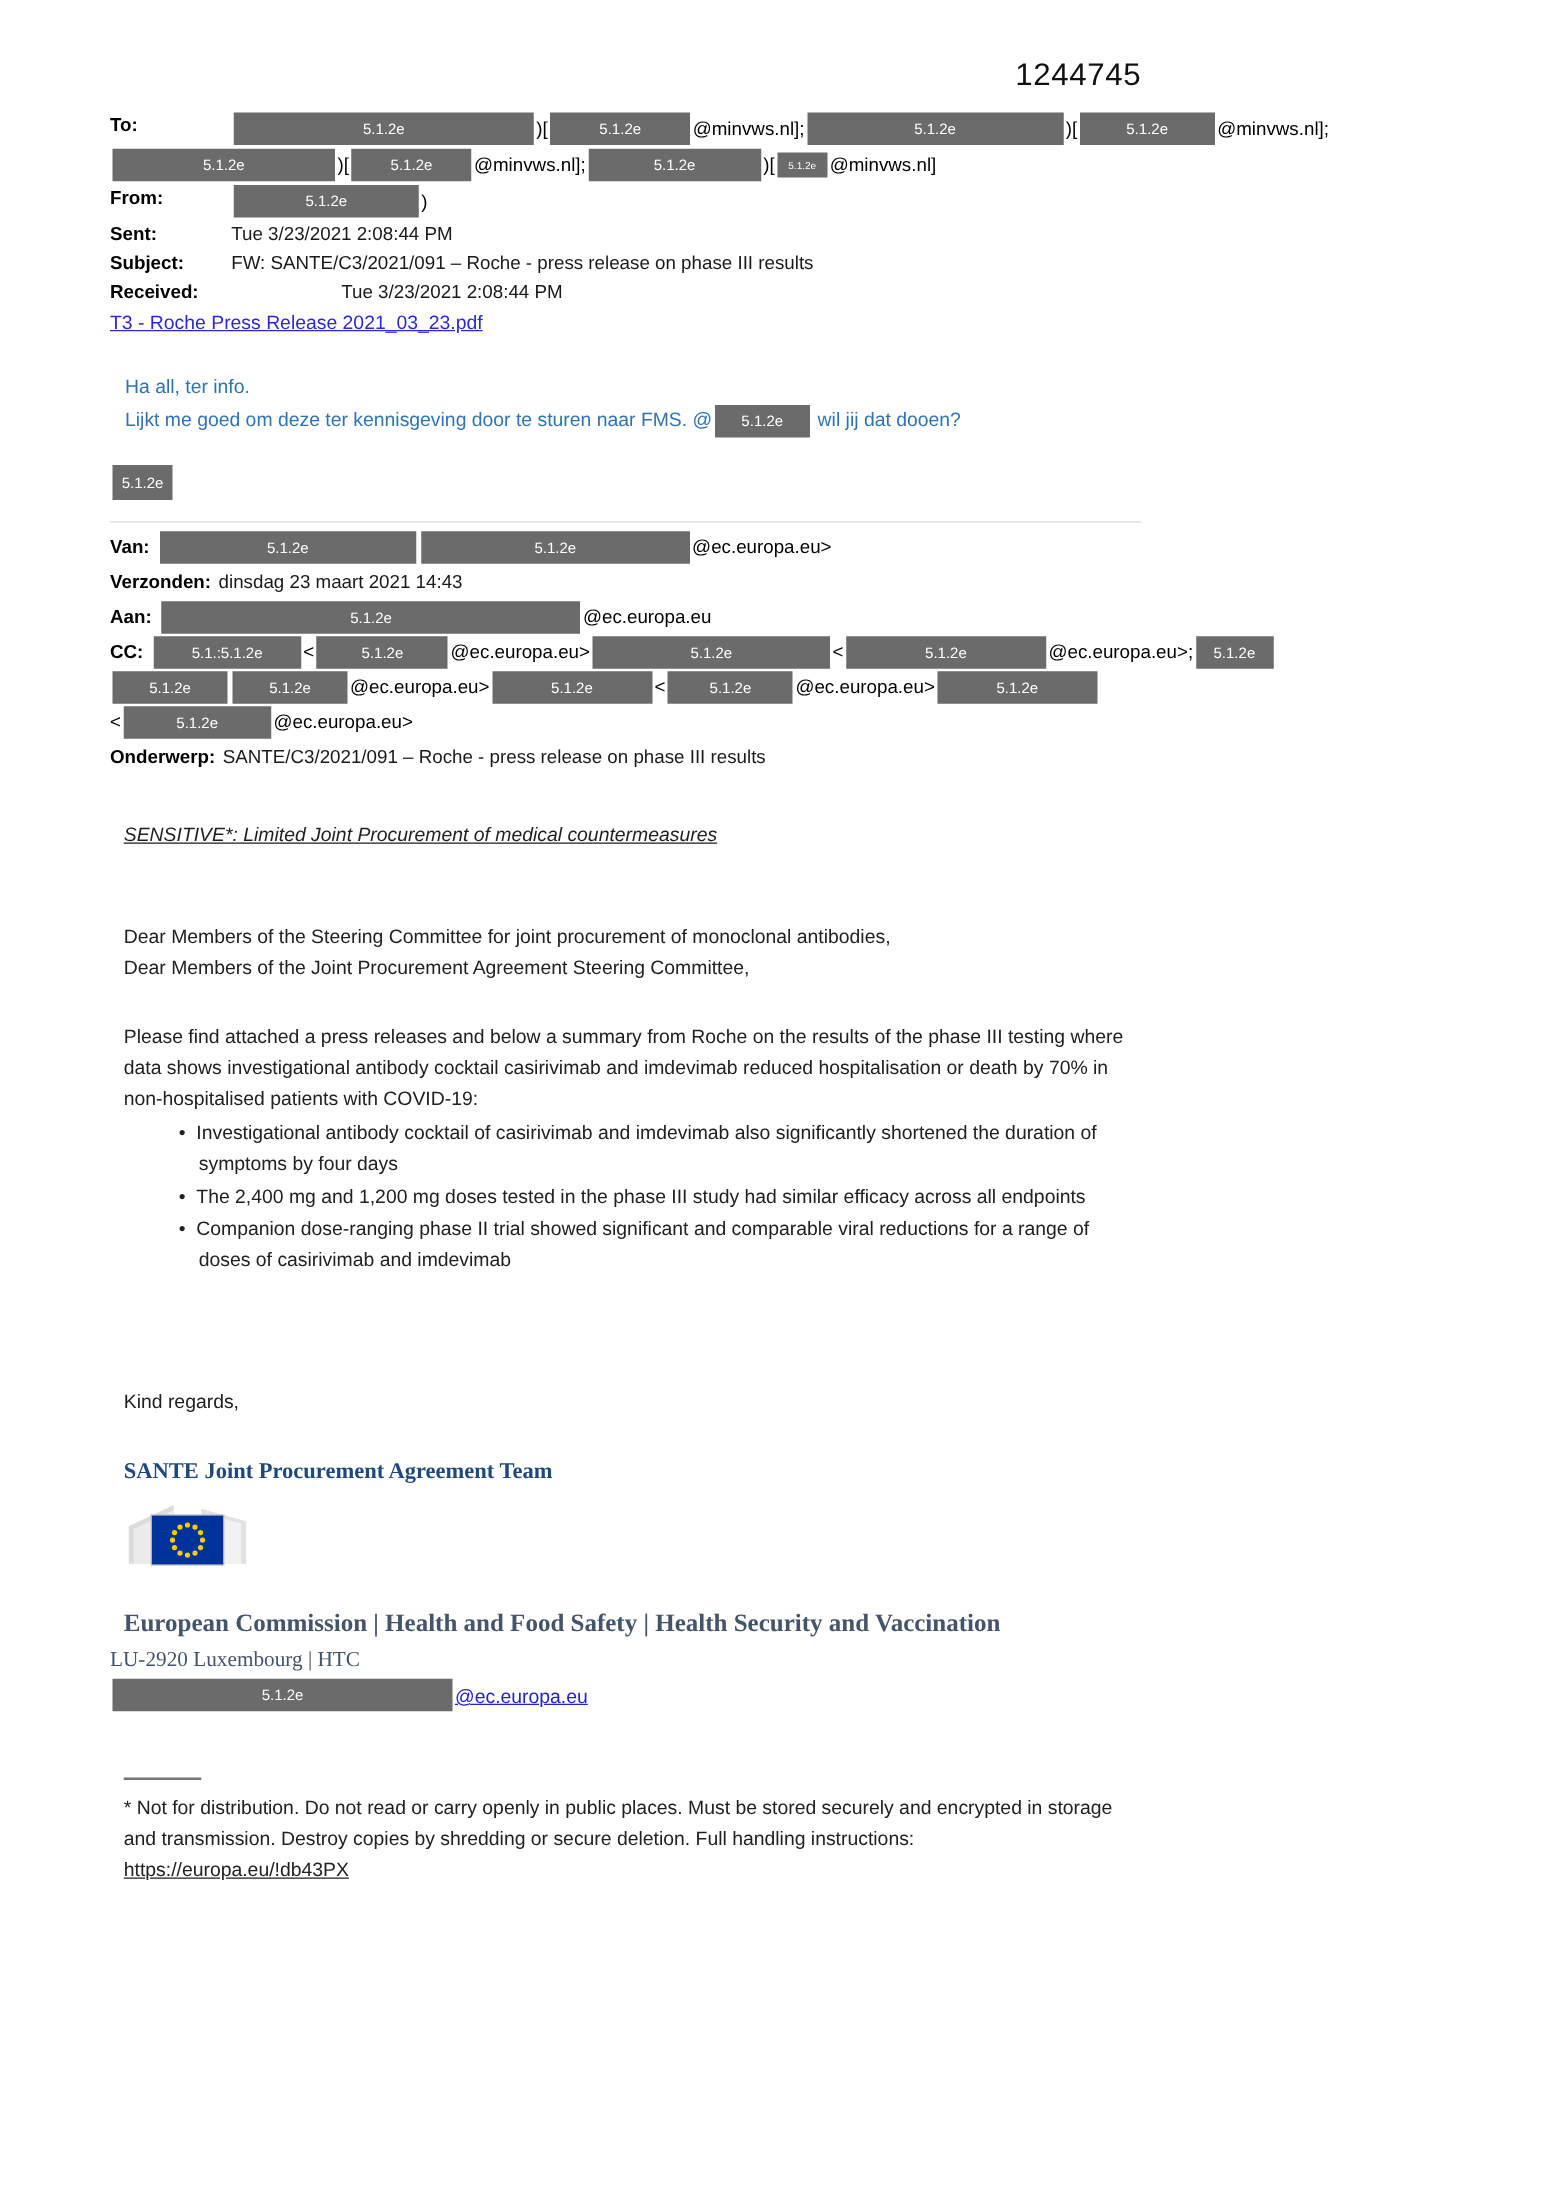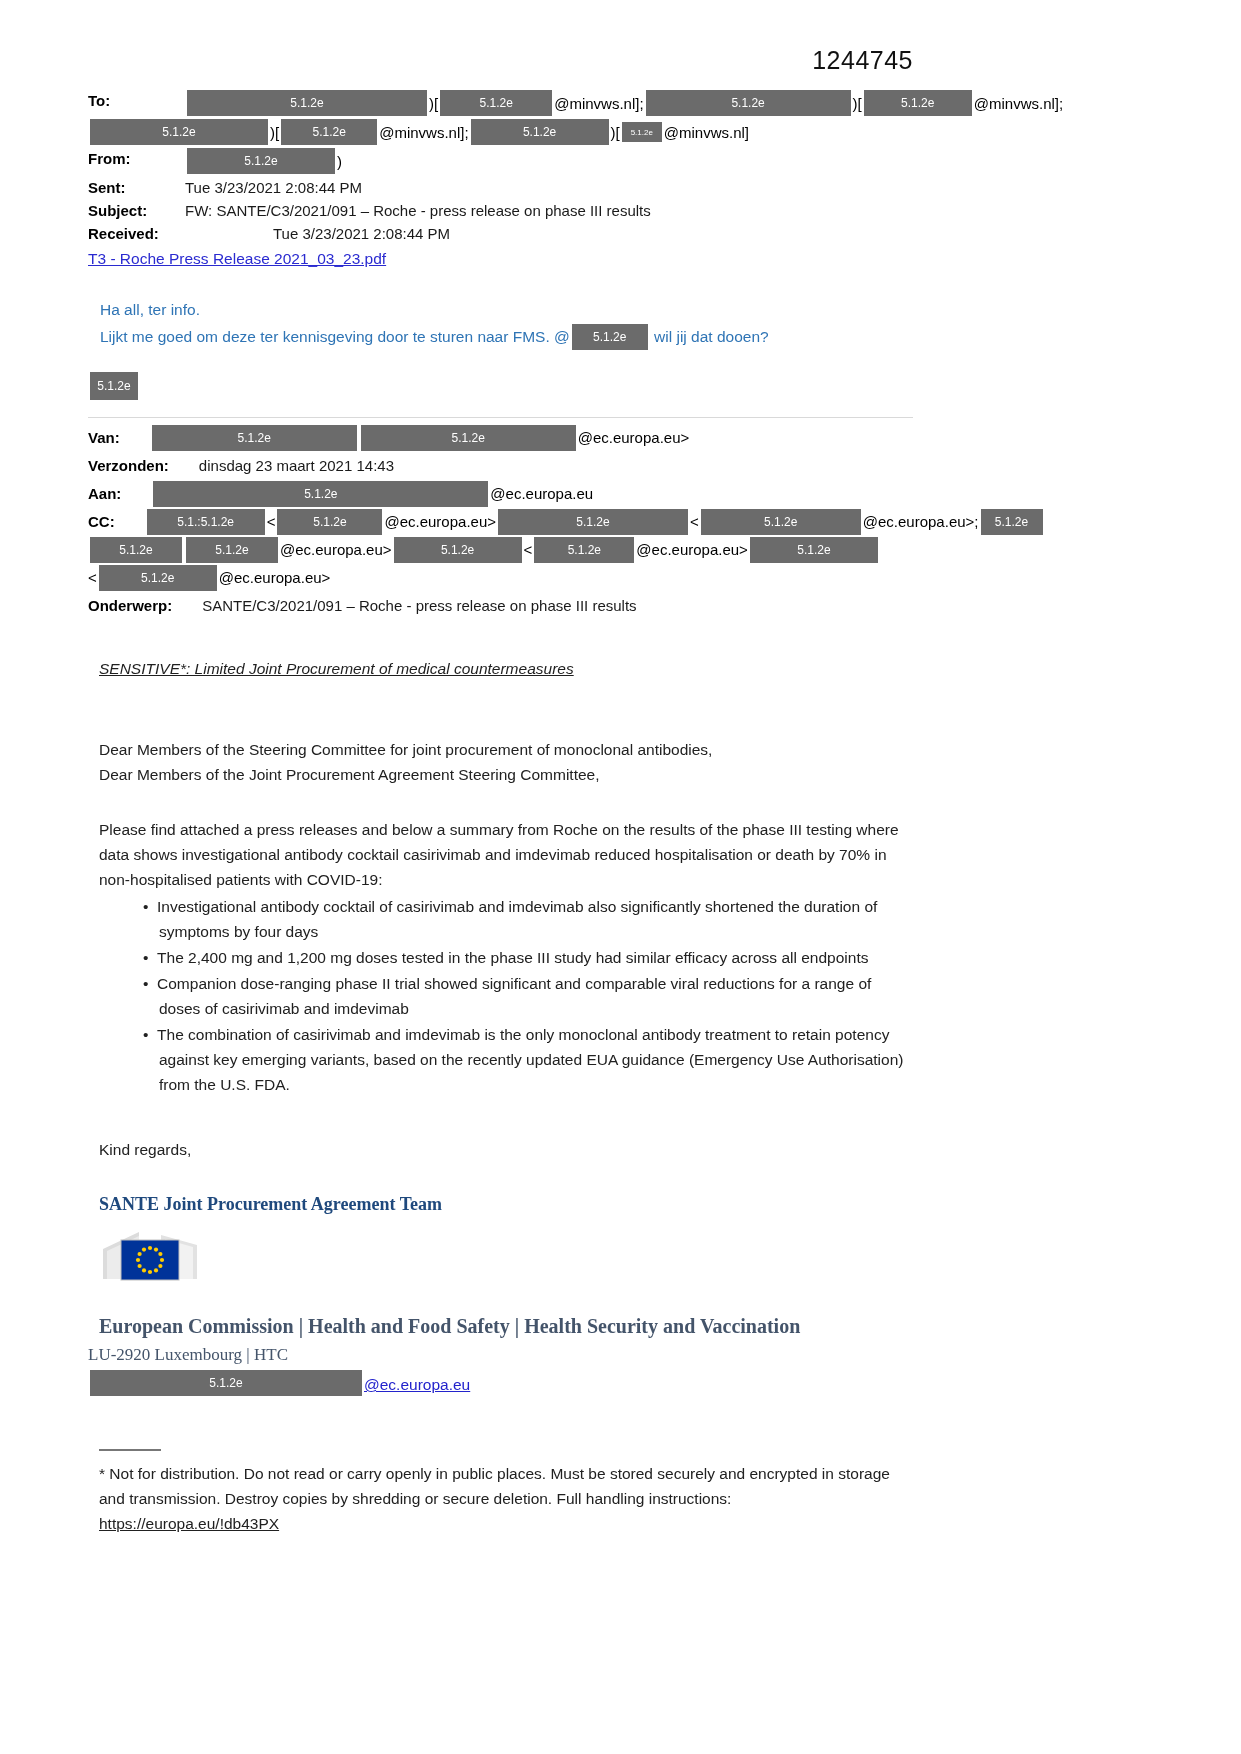--- a/index.html
+++ b/index.html
@@ -42,37 +42,37 @@
   
   .note{margin-top:26px;padding-left:12px;font-size:15.5px;color:#2e74b5;}
   .note .seg-text{color:#2e74b5;}
   .note-line{display:flex;align-items:center;min-height:26px;line-height:26px;}
   .standalone-box{margin-top:20px;display:flex;}
   .standalone-box .redbox{height:28px;}
   
   .hr-sep{border:0;border-top:1px solid #d9d9d9;margin:16px 0 6px 0;}
   
   .fwd{font-size:15px;}
-  .fwd-row{display:flex;align-items:center;min-height:28px;line-height:28px;flex-wrap:nowrap;gap:24px;}
+  .fwd-row{display:flex;align-items:center;min-height:28px;line-height:28px;flex-wrap:nowrap;}
   .fwd-label{font-weight:bold;color:#000;margin-right:6px;white-space:pre;}
   .fwd .seg-text{color:#000;}
   
   .body-sec{padding-left:11px;font-size:15.5px;line-height:25px;color:#212121;}
   .sensitive{
     margin-top:36px;
     font-style:italic;
     text-decoration:underline;
     color:#1f1f1f;
   }
   .salutation{margin-top:56px;}
   .para{margin-top:30px;}
   ul.bullets{list-style:none;margin:2px 0 0 0;padding:0 0 0 44px;}
   ul.bullets li{padding-left:16px;text-indent:-16px;margin:1px 0;}
   ul.bullets li::before{content:"\2022\00a0\00a0";}
-  .closing{margin-top:40px;}
+  .closing{margin-top:88px;}
   
   .sig-team{
     margin-top:30px;
     font-family:"Liberation Serif", serif;
     font-weight:bold;
     font-size:18px;
     color:#1F497D;
   }
   .sig-logo{margin-top:10px;width:104px;height:56px;}
   .sig-org{
@@ -227,21 +227,20 @@
 
     <div class="salutation">Dear Members of the Steering Committee for joint procurement of monoclonal antibodies,</div>
     <div>Dear Members of the Joint Procurement Agreement Steering Committee,</div>
 
     <div class="para">Please find attached a press releases and below a summary from Roche on the results of the phase III testing where data shows investigational antibody cocktail casirivimab and imdevimab reduced hospitalisation or death by 70% in non-hospitalised patients with COVID-19:</div>
 
     <ul class="bullets">
       <li>Investigational antibody cocktail of casirivimab and imdevimab also significantly shortened the duration of symptoms by four days</li>
       <li>The 2,400 mg and 1,200 mg doses tested in the phase III study had similar efficacy across all endpoints</li>
       <li>Companion dose-ranging phase II trial showed significant and comparable viral reductions for a range of doses of casirivimab and imdevimab</li>
-      <li>The combination of casirivimab and imdevimab is the only monoclonal antibody treatment to retain potency against key emerging variants, based on the recently updated EUA guidance (Emergency Use Authorisation) from the U.S. FDA.</li>
     </ul>
 
     <div class="closing">Kind regards,</div>
 
     
     <div class="sig-team">SANTE Joint Procurement Agreement Team</div>
 
     <svg class="sig-logo" viewBox="0 0 104 56" xmlns="http://www.w3.org/2000/svg">
       <path d="M4,52 L4,22 L40,5 L40,52 Z" fill="#dcdcdc"></path>
       <path d="M8,52 L8,24 L40,9 L40,52 Z" fill="#ececec"></path>

